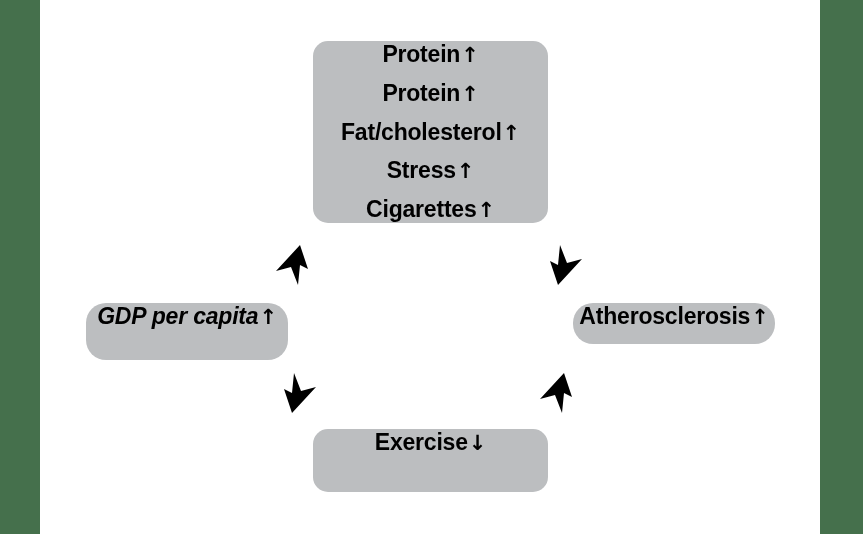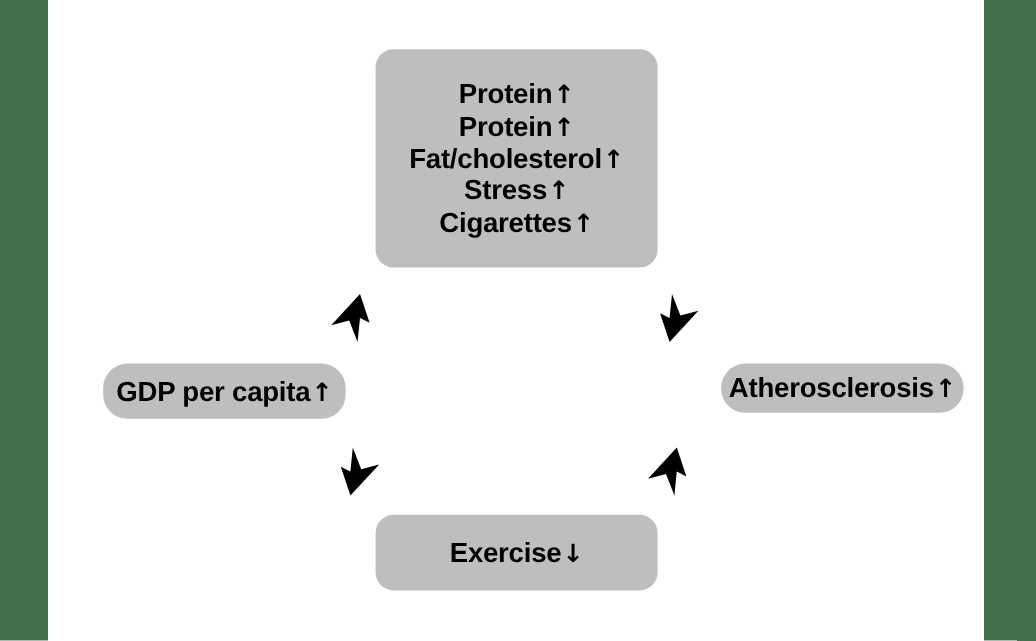--- a/index.html
+++ b/index.html
@@ -27,21 +27,21 @@
   .edge-bar.left  { left: 0; }
   .edge-bar.right { left: 820px; width: 43px; }
 
   .node {
     position: absolute;
     background: #bcbec0;
     border-radius: 15px;
     display: flex;
     flex-direction: column;
     align-items: center;
-    justify-content: center;
+    justify-content: space-between;
     box-sizing: border-box;
     color: #000000;
     font-weight: bold;
     font-family: "Liberation Sans", sans-serif;
     letter-spacing: -0.2px;
   }
   .node .line {
     white-space: nowrap;
     line-height: 1.17;
     font-size: 23px;
@@ -52,27 +52,27 @@
     font-size: 21px;
     font-weight: bold;
     padding-left: 1px;
   }
 
   
   #node-top {
     left: 313px; top: 41px; width: 235px; height: 182px;
   }
   #node-left {
-    left: 86px; top: 303px; width: 202px; height: 46px;
+    left: 86px; top: 303px; width: 202px; height: 57px;
     border-radius: 20px;
+    font-style: italic;
   }
   #node-right {
     left: 573px; top: 303px; width: 202px; height: 41px;
     border-radius: 20px;
-    margin-left: 28px;
   }
   #node-bottom {
     left: 313px; top: 429px; width: 235px; height: 63px;
     border-radius: 15px;
   }
 
   
   .arrow-shape {
     position: absolute;
     width: 54px;

